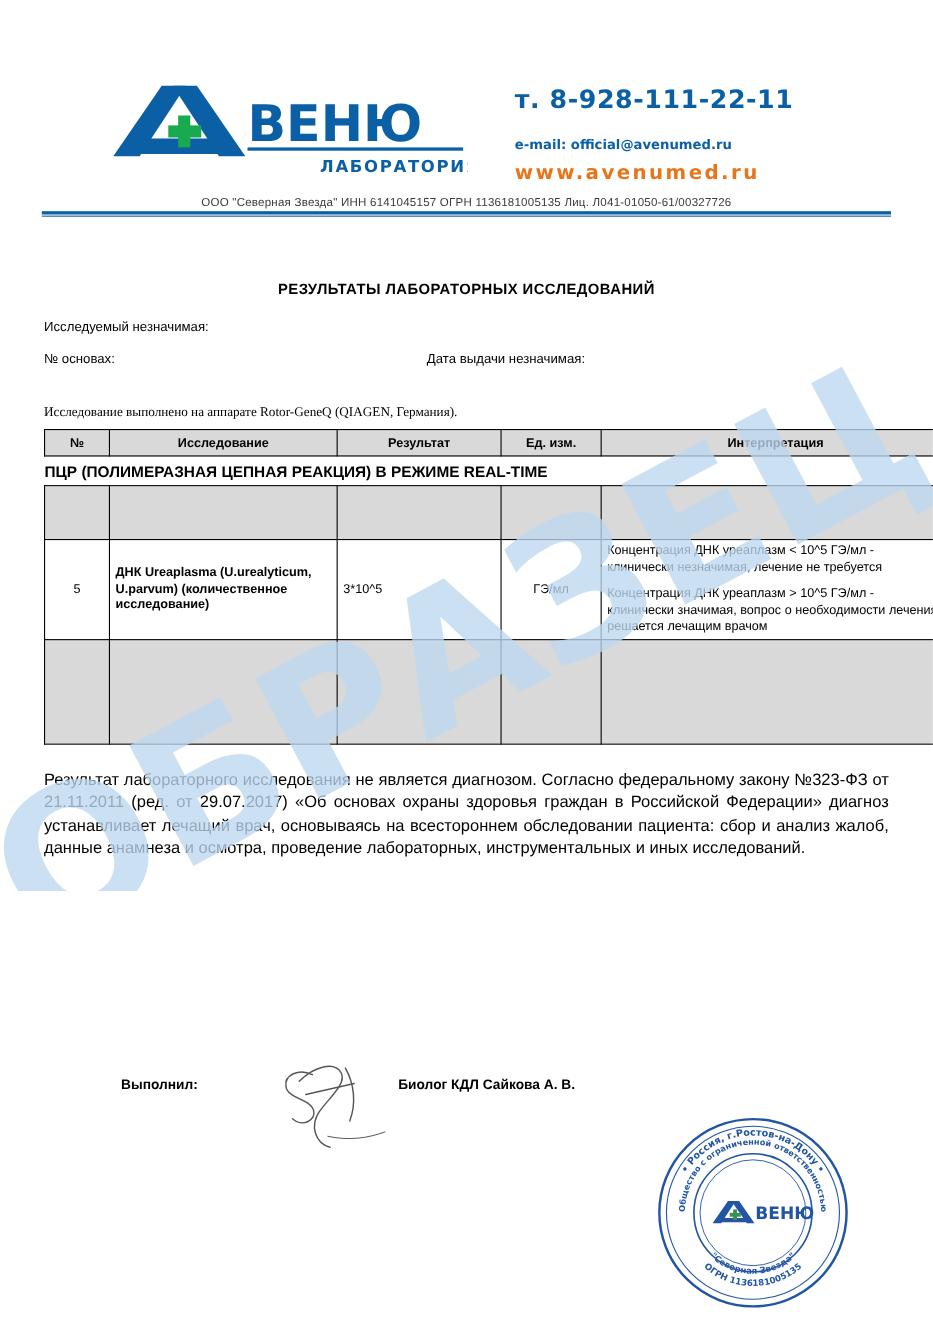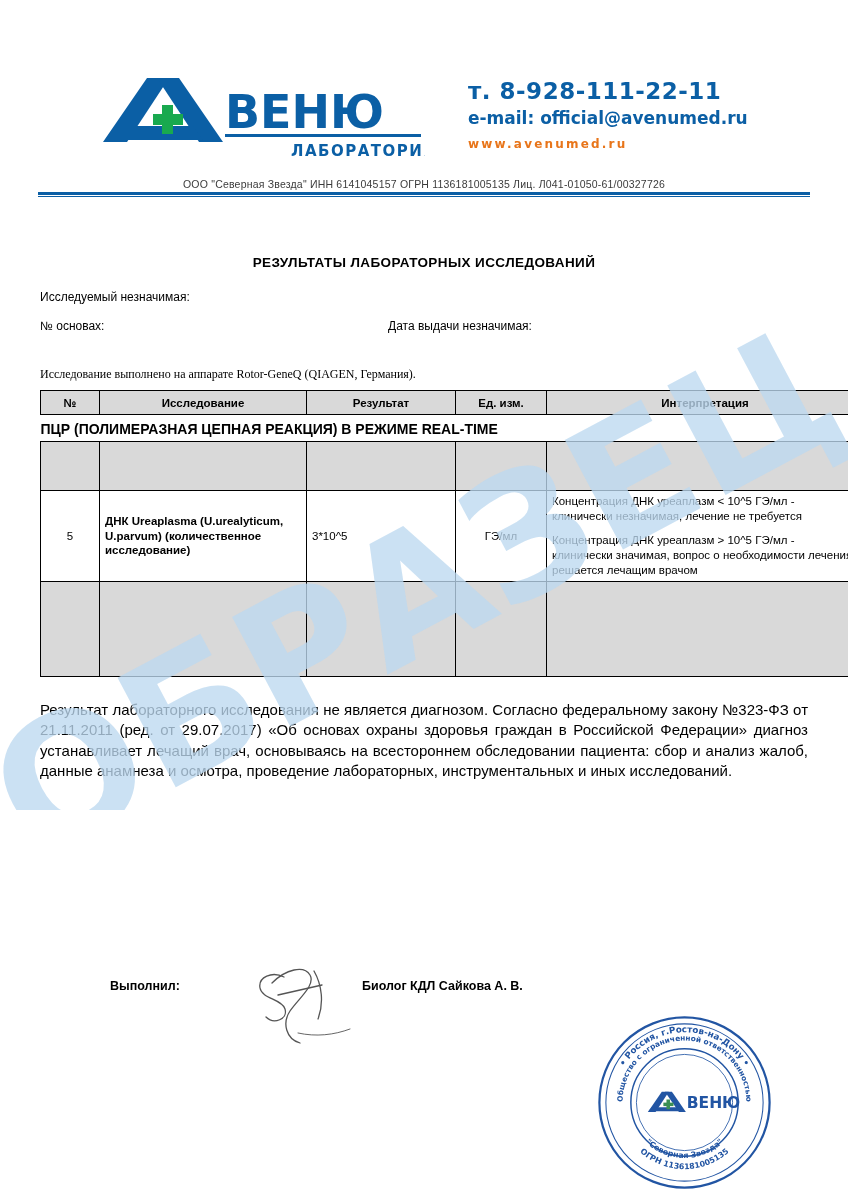--- a/index.html
+++ b/index.html
@@ -49,31 +49,31 @@
   }
   .phone {
     font-family: "DejaVu Sans", sans-serif;
     font-size: 23px;
     font-weight: bold;
     color: #0b5fa5;
     letter-spacing: 0.5px;
     white-space: nowrap;
   }
   .email {
-    margin-top: 4px;
+    margin-top: 20px;
     font-family: "DejaVu Sans", sans-serif;
-    font-size: 17px;
+    font-size: 12px;
     font-weight: bold;
     color: #0b5fa5;
     white-space: nowrap;
   }
   .site {
     margin-top: 9px;
     font-family: "DejaVu Sans", sans-serif;
-    font-size: 12px;
+    font-size: 18px;
     font-weight: bold;
     color: #e8751a;
     letter-spacing: 2.2px;
     white-space: nowrap;
   }
 
   .legal-line {
     position: absolute;
     left: 40px;
     top: 178px;

